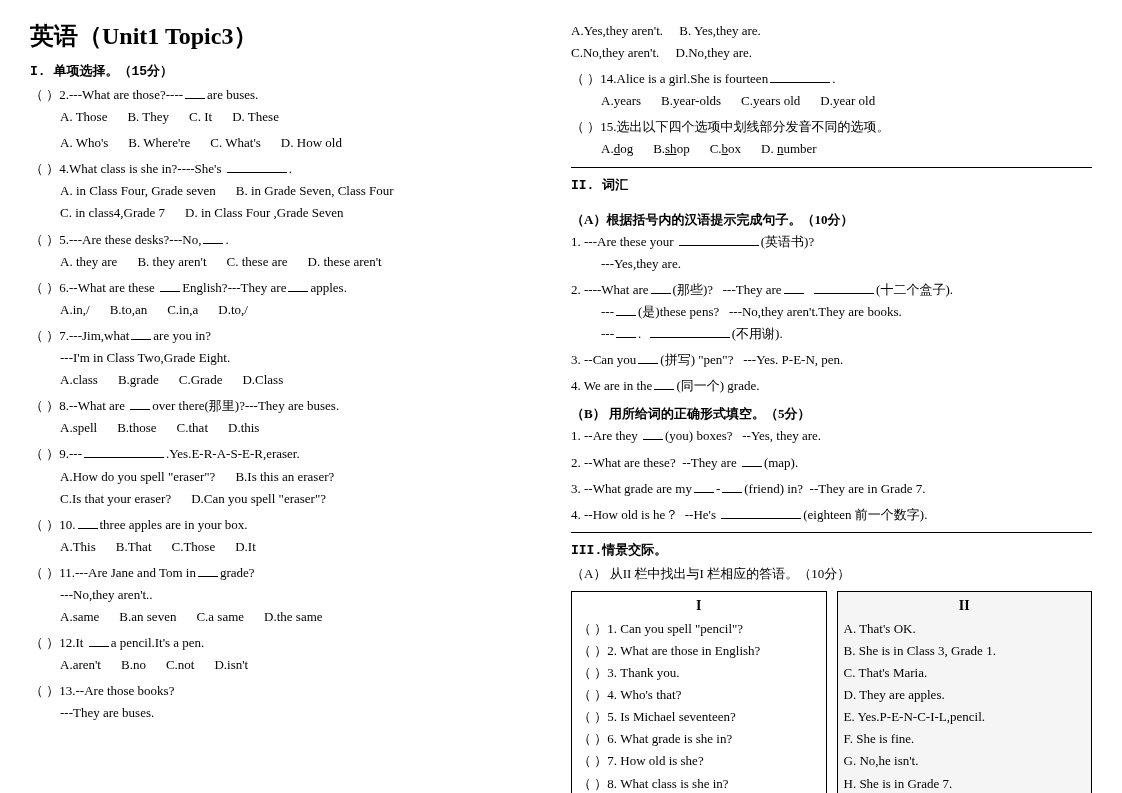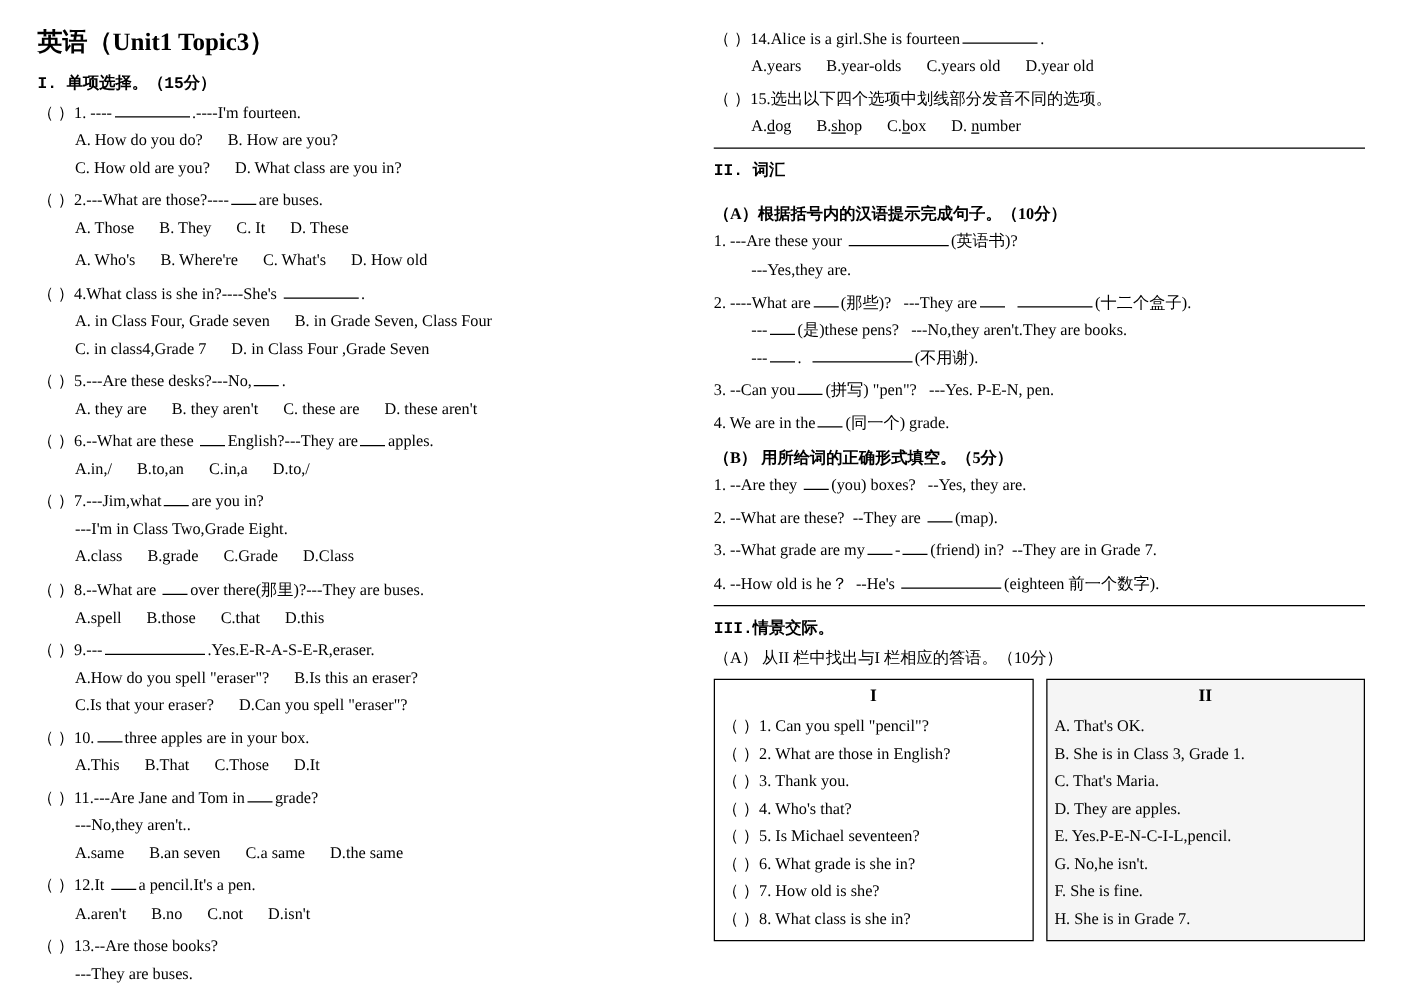--- a/index.html
+++ b/index.html
@@ -19,21 +19,21 @@
     }
     .left-col {
       flex: 1;
       min-width: 0;
     }
     .right-col {
       flex: 1;
       min-width: 0;
     }
     .page-title {
-      font-size: 20px;
+      font-size: 24px;
       font-weight: bold;
       margin-bottom: 10px;
     }
     .section-title {
       font-weight: bold;
       margin: 8px 0 4px 0;
       font-family: Liberation Mono, monospace;
     }
     .question-block {
       margin-bottom: 4px;
@@ -100,31 +100,20 @@
 </head>
 <body>
 
 <div class="page-container">
 
   <div class="left-col">
     <div class="page-title">英语（Unit1 Topic3）</div>
 
     <div class="section-title">I. 单项选择。（15分）</div>
 
-    <div class="question-block">
-      <p><span>（ ）1.</span> ----<span class="underline underline-md"></span>.----I'm fourteen.</p>
-      <div class="options-row">
-        <span class="option">A. How do you do?</span>
-        <span class="option">B. How are you?</span>
-      </div>
-      <div class="options-row">
-        <span class="option">C. How old are you?</span>
-        <span class="option">D. What class are you in?</span>
-      </div>
-    </div>
 
     <div class="question-block">
       <p><span>（ ）2.</span>---What are those?----<span class="underline underline-sm"></span>are buses.</p>
       <div class="options-row">
         <span class="option">A. Those</span>
         <span class="option">B. They</span>
         <span class="option">C. It</span>
         <span class="option">D. These</span>
       </div>
     </div>
@@ -235,20 +224,24 @@
     </div>
 
     <div class="question-block">
       <p><span>（ ）13.</span>--Are those books?</p>
       <p class="indent">---They are buses.</p>
     </div>
   </div>
 
   <div class="right-col">
 
+    <div class="question-block">
+      <p>A.Yes,they aren't.&nbsp;&nbsp;&nbsp;&nbsp; B. Yes,they are.</p>
+      <p>C.No,they aren't.&nbsp;&nbsp;&nbsp;&nbsp; D.No,they are.</p>
+    </div>
 
     <div class="question-block">
       <p><span>（ ）14.</span>Alice is a girl.She is fourteen<span class="underline underline-md"></span>.</p>
       <div class="options-row">
         <span class="option">A.years</span>
         <span class="option">B.year-olds</span>
         <span class="option">C.years old</span>
         <span class="option">D.year old</span>
       </div>
     </div>
@@ -322,21 +315,21 @@
 
       </div>
 
       <div class="col-II">
         <div class="col-header">II</div>
         <div class="matching-item">A. That's OK.</div>
         <div class="matching-item">B. She is in Class 3, Grade 1.</div>
         <div class="matching-item">C. That's Maria.</div>
         <div class="matching-item">D. They are apples.</div>
         <div class="matching-item">E. Yes.P-E-N-C-I-L,pencil.</div>
+        <div class="matching-item">F. She is fine.</div>
         <div class="matching-item">G. No,he isn't.</div>
-        <div class="matching-item">F. She is fine.</div>
         <div class="matching-item">H. She is in Grade 7.</div>
 
       </div>
     </div>
 
   </div>
 </div>
 
 </body></html>

